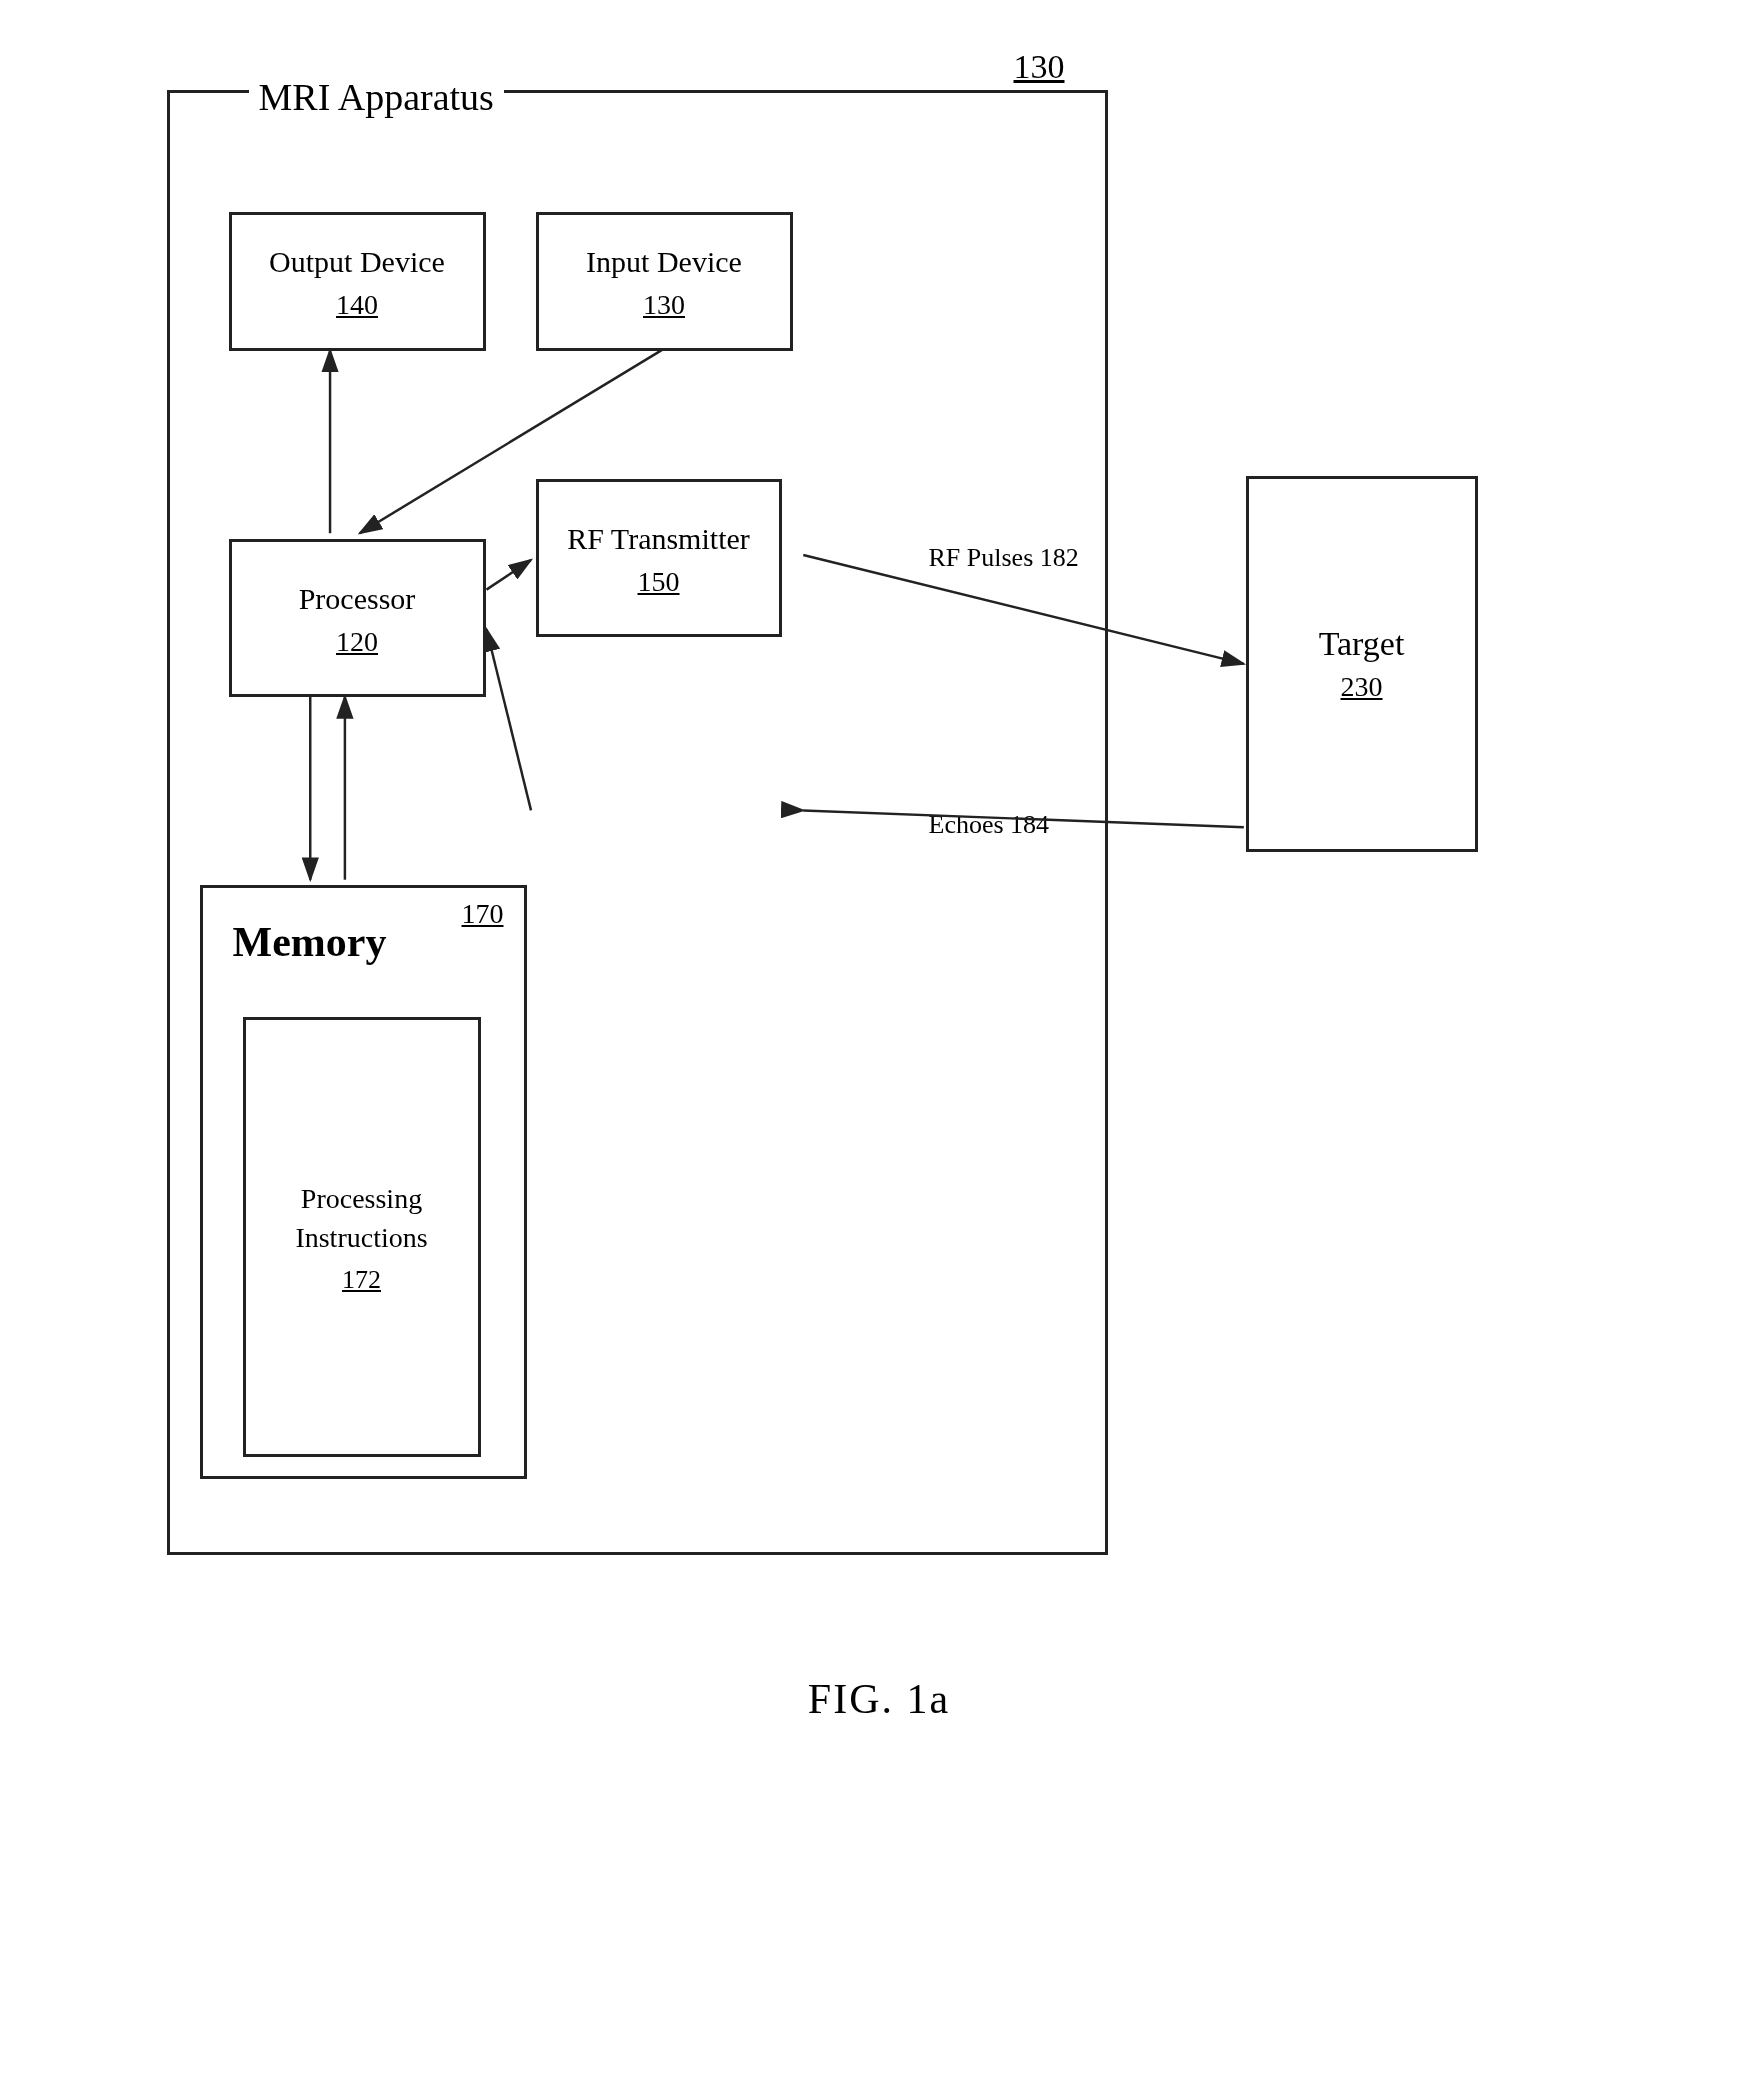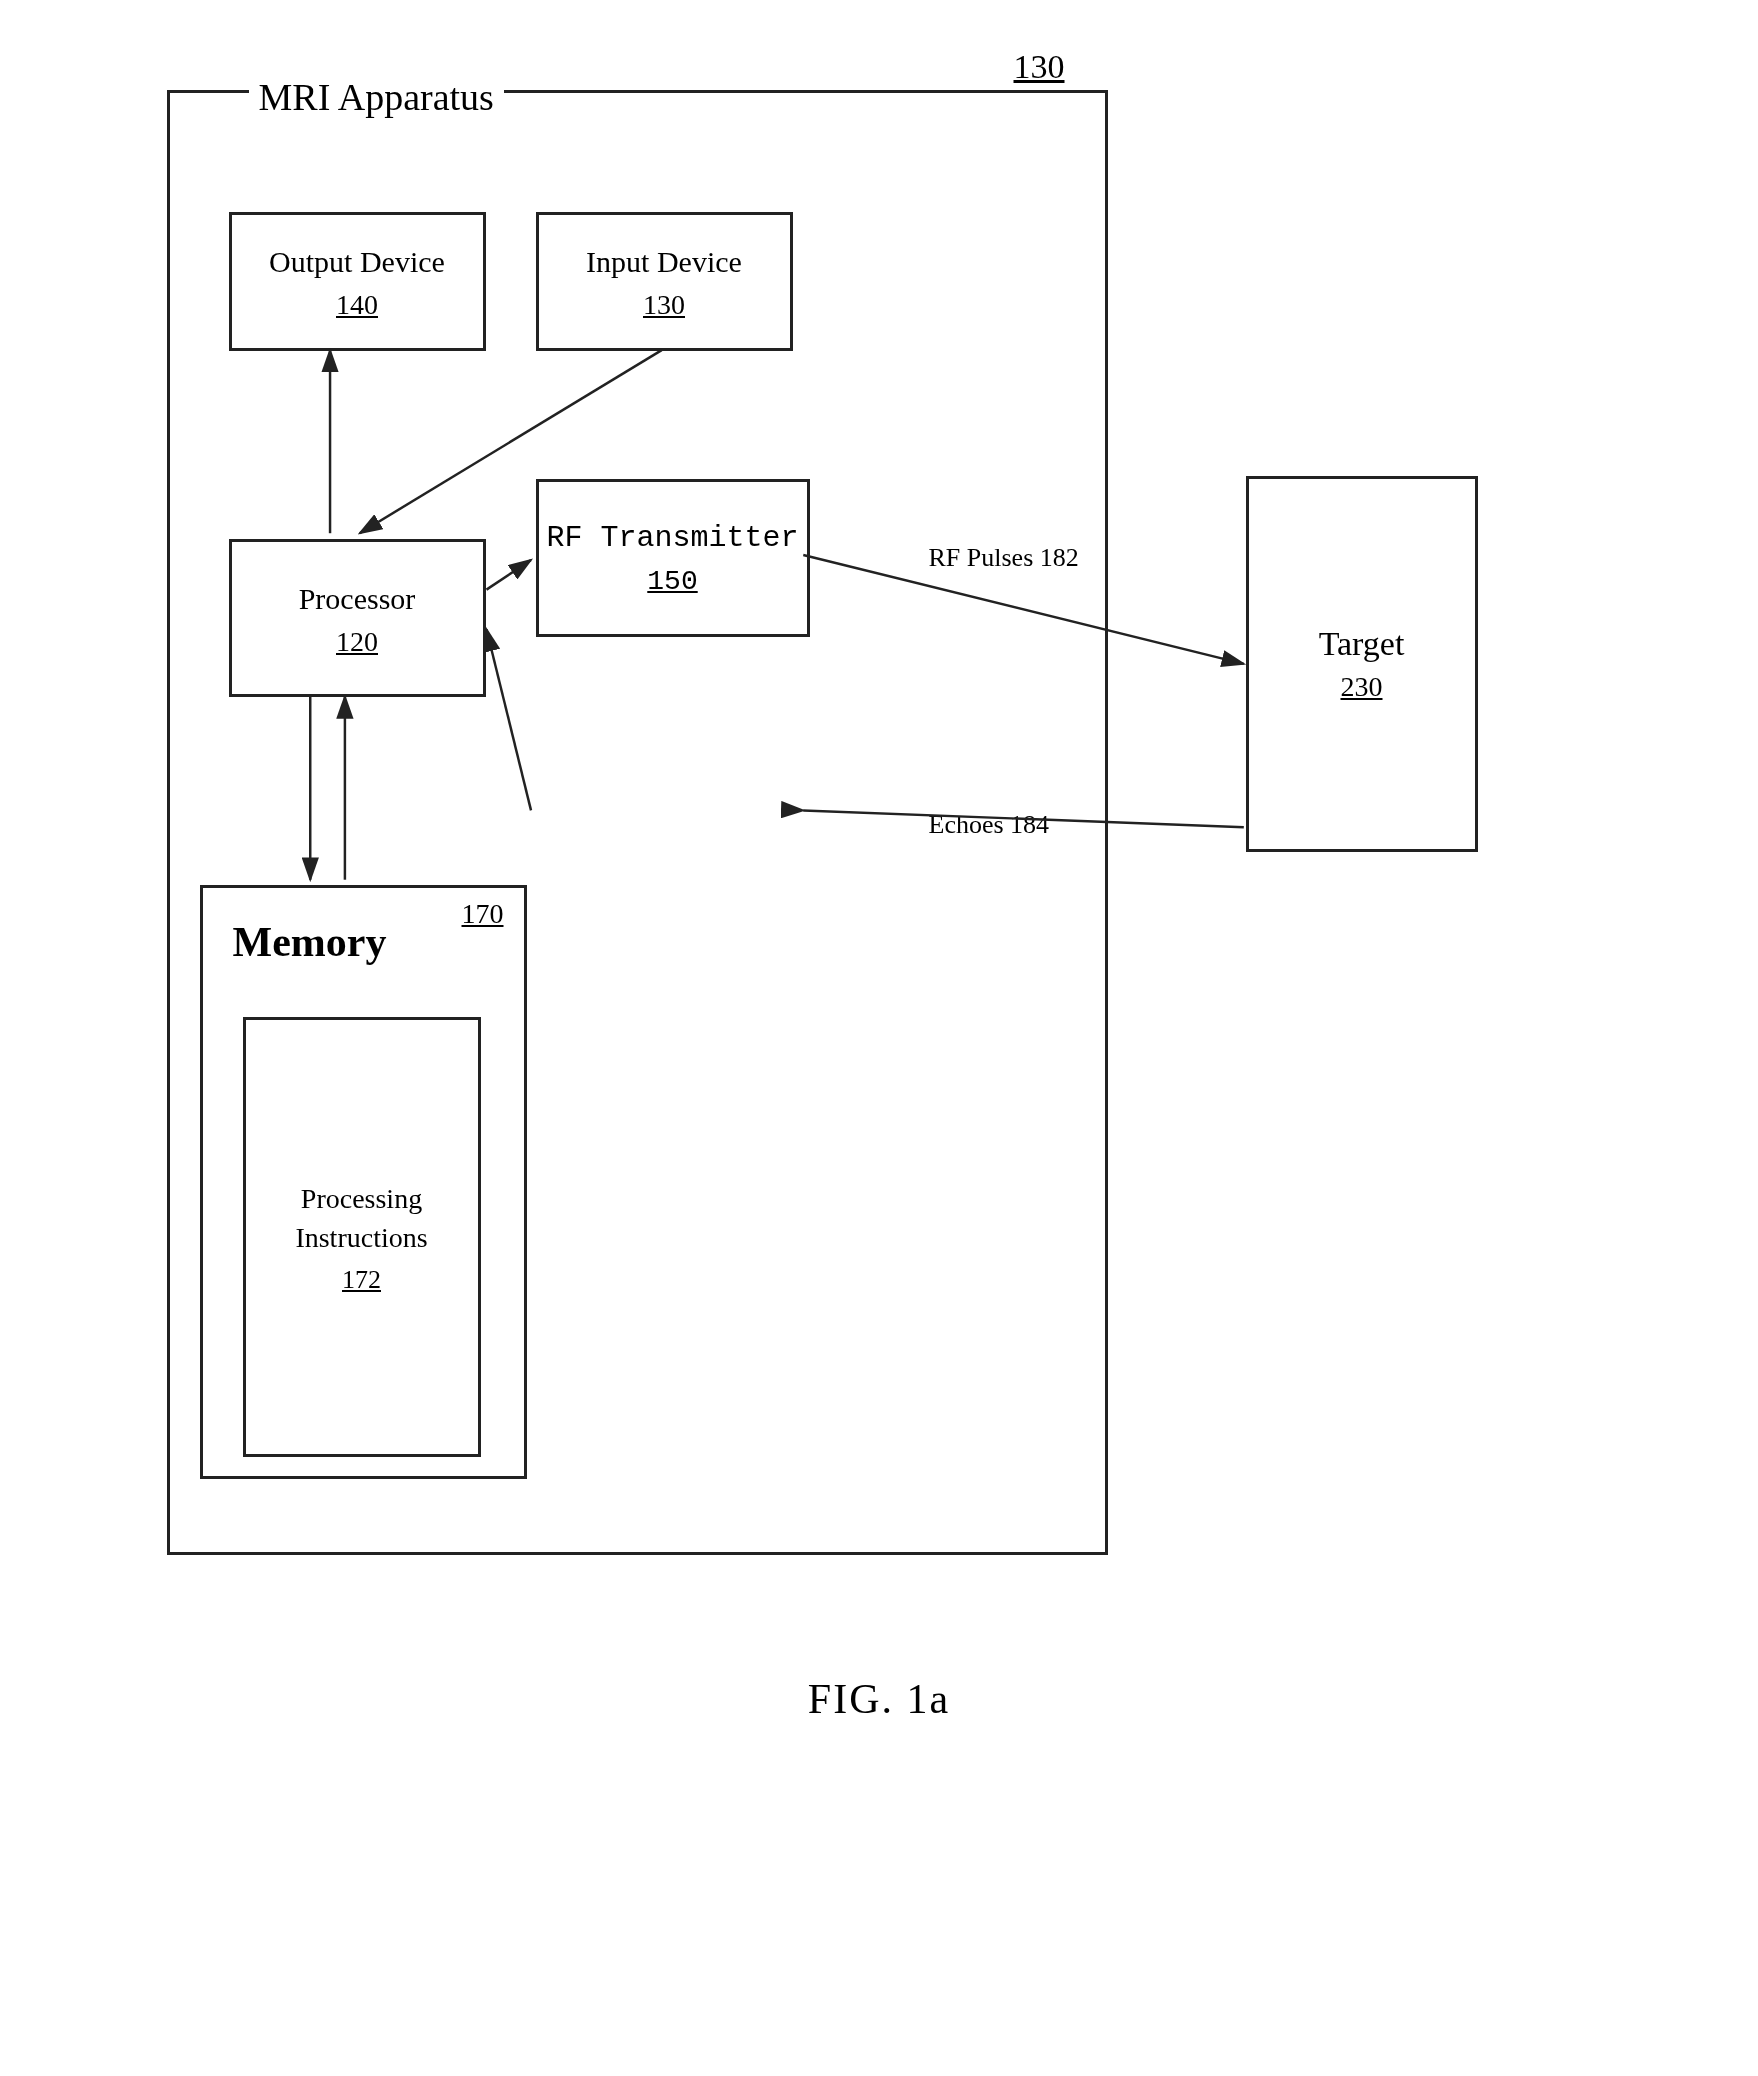--- a/index.html
+++ b/index.html
@@ -106,23 +106,22 @@
       left: 59px;
       top: 446px;
       width: 257px;
       height: 158px;
     }
 
     
     .rf-transmitter {
       left: 366px;
       top: 386px;
-      width: 274px;
+      width: 246px;
       height: 158px;
-      font-family: Liberation Mono, monospace;
     }
 
     
     .rf-receiver {
       left: 366px;
       top: 663px;
       width: 267px;
       height: 158px;
     }
 

